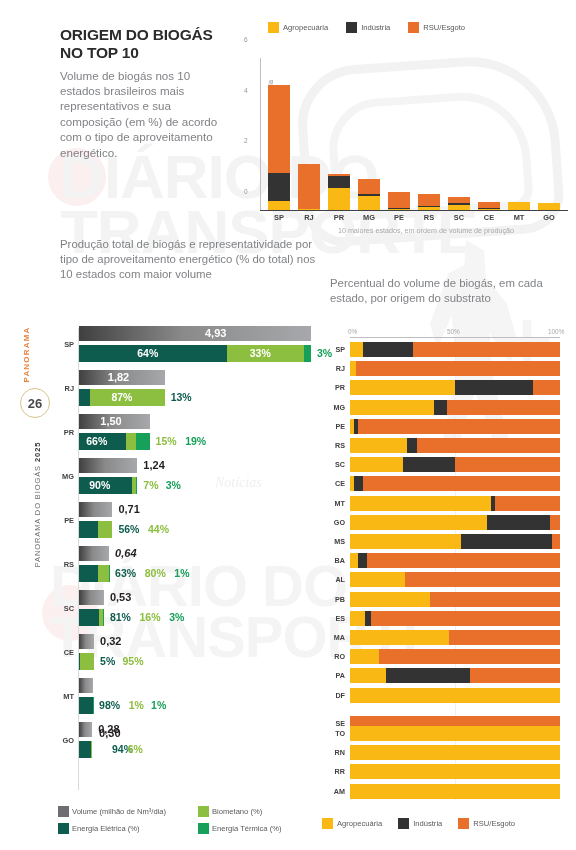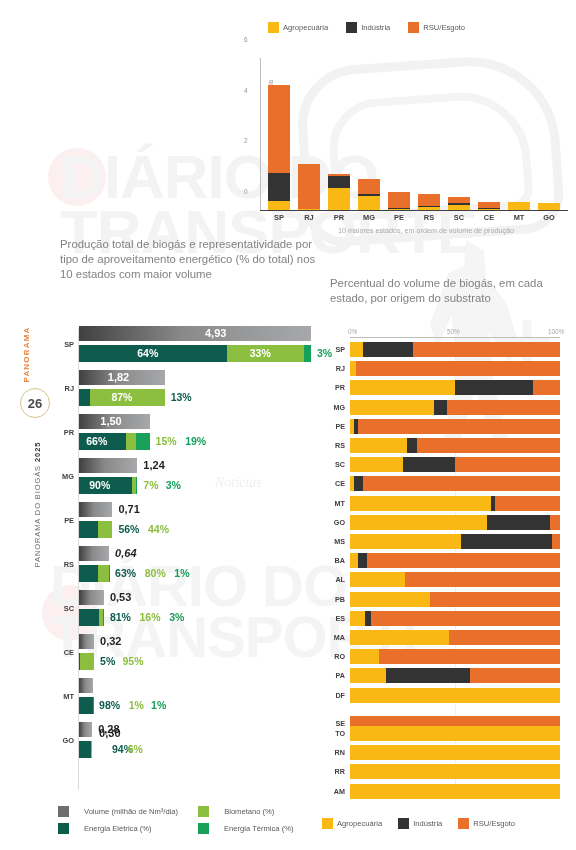--- a/index.html
+++ b/index.html
@@ -142,21 +142,21 @@
   .R-at { position: absolute; top: 0px; font-size: 6.4px; color: #a7a9ac; }
   .R-grid { position: absolute; top: 10px; width: 1px; height: 462px; background: #f0f0f0; }
   .R-row { position: absolute; left: 0; width: 236px; height: 17px; }
   .R-name { position: absolute; left: 0; top: 3px; width: 17px; text-align: right; font-size: 7.2px; font-weight: bold; color: #414042; }
   .R-bar { position: absolute; left: 22px; top: 0; width: 210px; height: 15px; display: flex; }
   .R-seg { height: 100%; }
 
   
   .leg-left { position: absolute; left: 58px; top: 578px; width: 260px; }
   .leg-row { display: flex; gap: 20px; margin-bottom: 6px; }
-  .leg-item { display: flex; align-items: center; gap: 15px; width: 125px; }
+  .leg-item { display: flex; align-items: center; gap: 3px; width: 125px; }
   .leg-sw { width: 11px; height: 11px; flex: 0 0 11px; }
   .leg-tx { font-size: 7.6px; color: #58595b; white-space: nowrap; }
   .leg-right { position: absolute; left: 322px; top: 590px; display: flex; gap: 16px; align-items: center; }
 </style>
 </head>
 <body>
 
 <div class="wm wm-bus"></div>
 <div class="wm wm-bus2"></div>
 <div class="wm wm-circle"></div>
@@ -175,20 +175,24 @@
 
 <div class="rail">
   <div class="rail-panorama">PANORAMA</div>
   <div class="rail-page">26</div>
   <div class="rail-sub">
     <span>PANORAMA DO BIOGÁS </span><b>2025</b>
   </div>
 </div>
 
 <div class="sec1">
+  <div class="s1-head">
+    <div class="s1-title">ORIGEM DO BIOGÁS NO TOP 10</div>
+    <div class="s1-desc">Volume de biogás nos 10 estados brasileiros mais representativos e sua composição (em %) de acordo com o tipo de aproveitamento energético.</div>
+  </div>
 
   <div class="s1-chart">
     <div class="s1-legend" id="s1-legend">
         <div class="lg">
           <span class="lg-sw" style="background:#f9b813"></span>
           <span class="lg-tx">Agropecuária</span>
         </div>
         <div class="lg">
           <span class="lg-sw" style="background:#333333"></span>
           <span class="lg-tx">Indústria</span>

